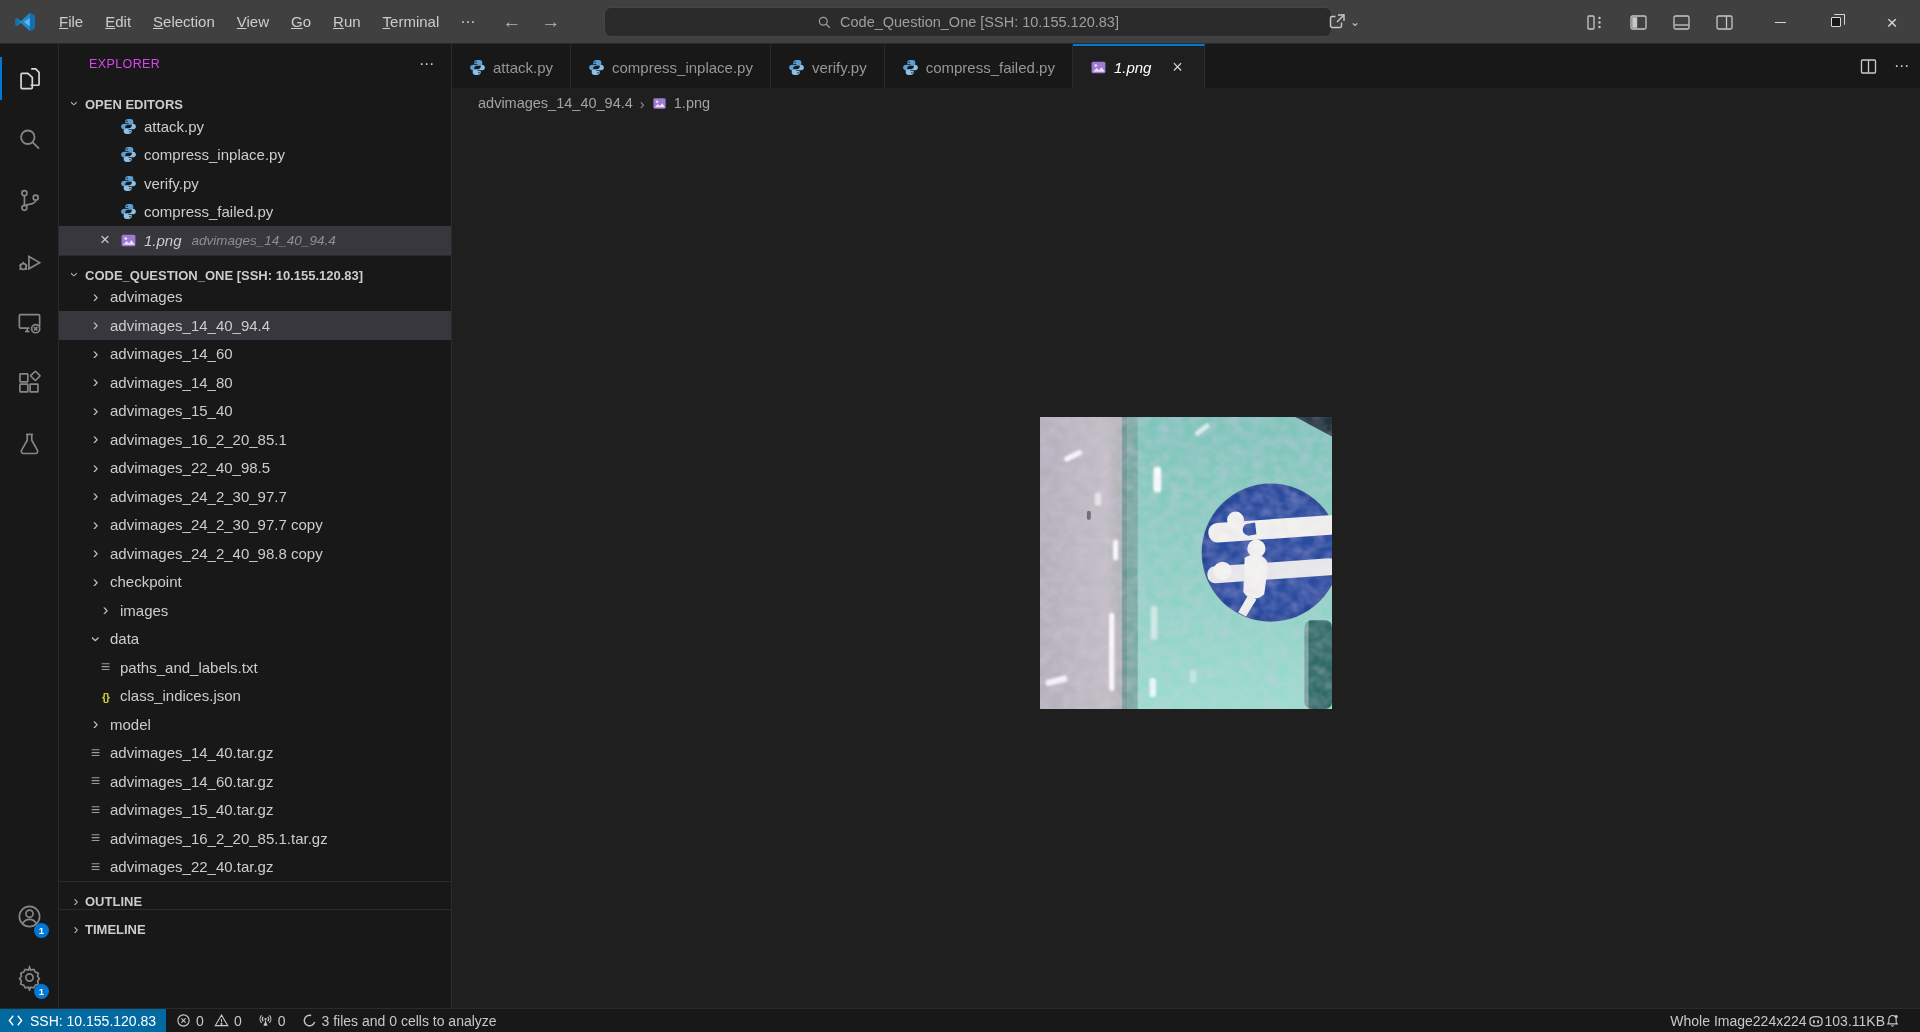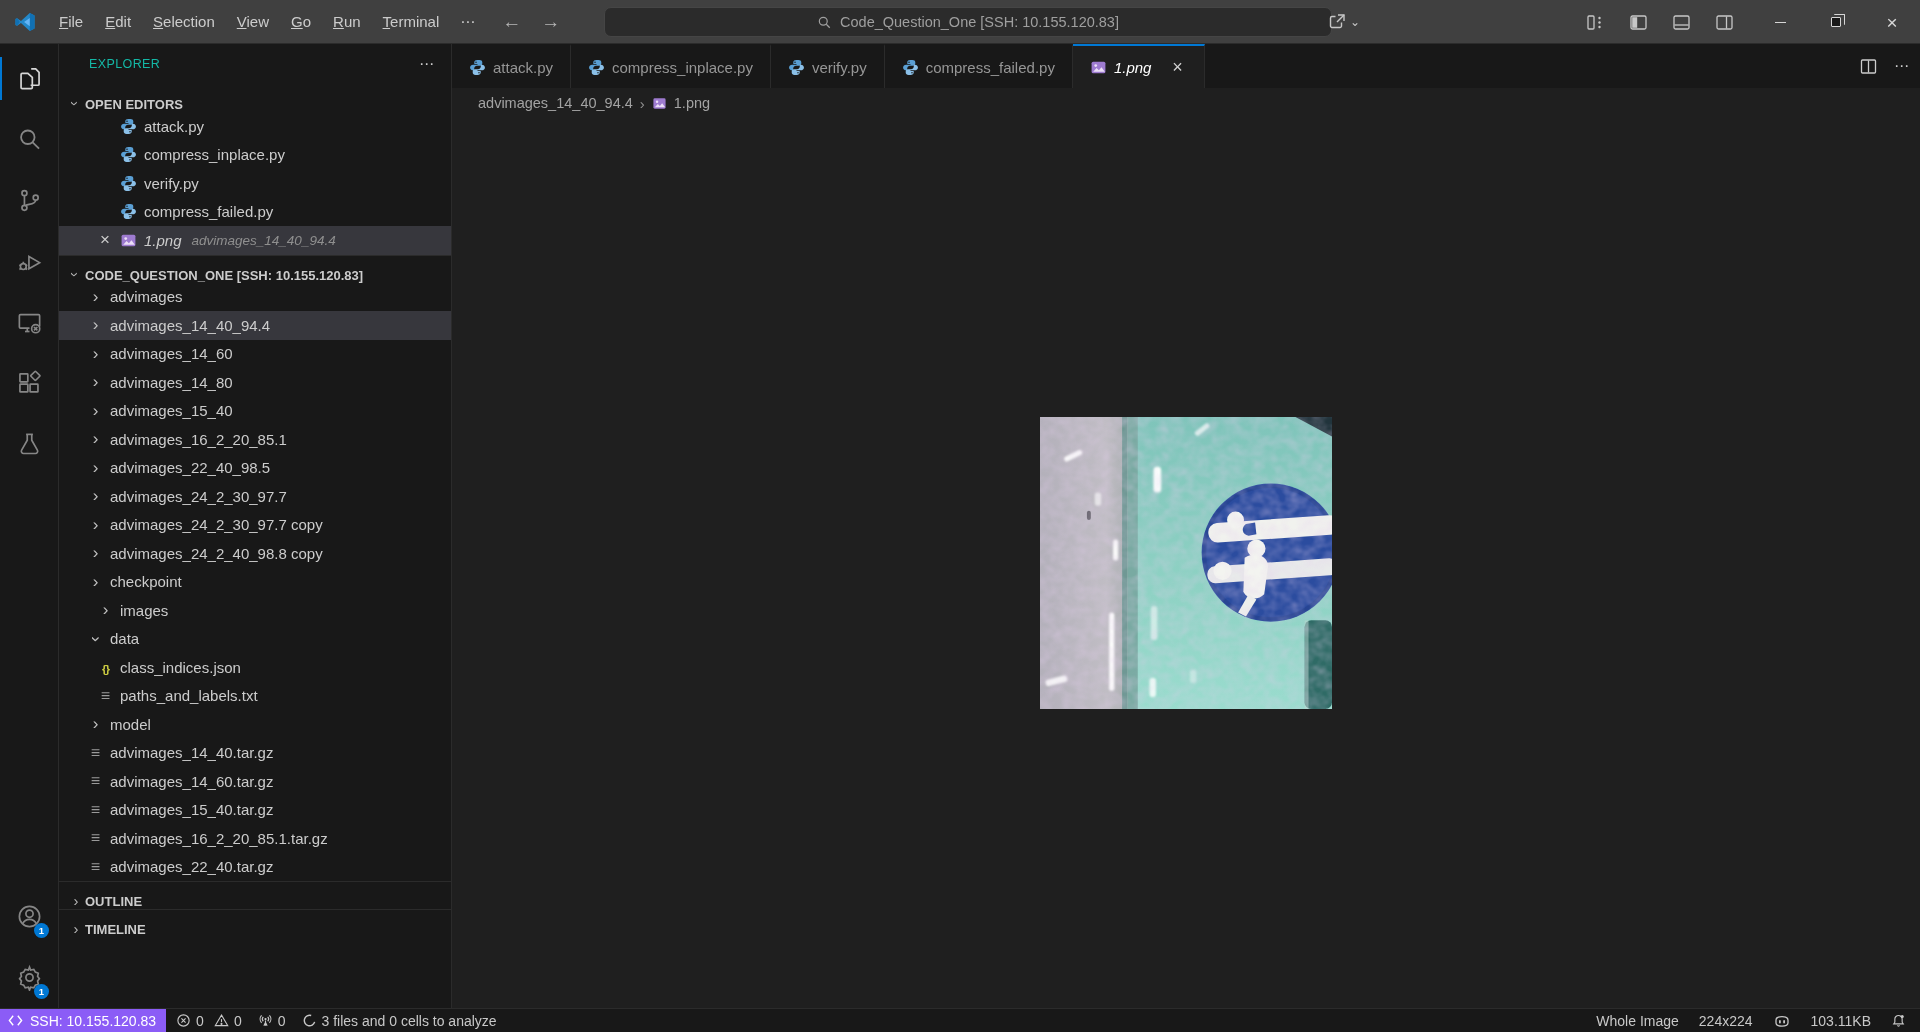--- a/index.html
+++ b/index.html
@@ -40,21 +40,21 @@
   .ab-item svg { width:27px; height:27px; }
   .ab-item.active { color:#d7d7d7; }
   .ab-item.active::before { content:""; position:absolute; left:0; top:9px; bottom:9px; width:2px; background:#0078d4; }
   .ab-spacer { flex:1 1 auto; }
   .badge { position:absolute; right:9px; bottom:9px; min-width:15px; height:15px; border-radius:8px;
     background:#0078d4; color:#ffffff; font-size:9.5px; font-weight:700; display:flex; align-items:center; justify-content:center; }
 
   
   .sidebar { width:393px; background:#181818; border-right:1px solid #2b2b2b; display:flex; flex-direction:column; font-size:15px; overflow:hidden; }
   .sb-title { height:40px; flex:0 0 40px; display:flex; align-items:center; padding:0 16px 0 30px; }
-  .sb-title-label { font-size:12.5px; letter-spacing:.4px; color:#14b8a6; }
+  .sb-title-label { font-size:12.5px; letter-spacing:.4px; color:#d946ef; }
   .sb-title-more { margin-left:auto; color:#cccccc; font-size:15px; letter-spacing:1px; }
   .sec-header { height:28px; flex:0 0 28px; display:flex; align-items:flex-end; padding-left:8px; font-weight:700; font-size:13px; color:#cccccc; }
   .sec-header .chev { width:18px; text-align:center; font-weight:400; }
   .sec-border { border-top:1px solid #2b2b2b; }
   .chev { display:inline-block; font-size:15px; color:#b8b8b8; }
   .chev-open { transform:rotate(90deg) translate(0px,1px); }
 
   .row { height:28.5px; display:flex; align-items:center; color:#cccccc; white-space:nowrap; }
   .row[data-selected="true"] { background:#37373d; }
   .row .label { font-size:15px; }
@@ -98,24 +98,24 @@
   .breadcrumb { height:30px; flex:0 0 30px; display:flex; align-items:center; gap:7px; padding-left:26px; font-size:14.5px; color:#a3a3a3; background:#1f1f1f; }
   .breadcrumb .bc-sep { font-size:15px; color:#8f8f8f; }
   .breadcrumb .bc-ico { display:inline-flex; width:15px; height:15px; }
 
   .canvas { flex:1 1 auto; display:flex; align-items:center; justify-content:center; background:#1f1f1f; }
   .preview-img { width:292px; height:292px; display:block; }
 
   
   .statusbar { height:24px; flex:0 0 24px; background:#181818; border-top:1px solid #2b2b2b;
     display:flex; align-items:center; font-size:14px; color:#c8c8c8; }
-  .sb-remote { height:24px; background:#8b5cf6; color:#ffffff; display:flex; align-items:center; gap:7px; padding:0 10px 0 8px; }
+  .sb-remote { height:24px; background:#0369a1; color:#ffffff; display:flex; align-items:center; gap:7px; padding:0 10px 0 8px; }
   .sb-left { display:flex; align-items:center; gap:16px; margin-left:10px; }
   .sb-group { display:flex; align-items:center; gap:5px; }
-  .sb-right { margin-left:auto; display:flex; align-items:center; gap:20px; padding-right:14px; }
+  .sb-right { margin-left:auto; display:flex; align-items:center; padding-right:20px; }
   .sb-ico { display:inline-flex; align-items:center; }
   svg.s16 { width:15px; height:15px; }
 </style>
 </head>
 <body>
 
 <div class="window" data-interactable="false">
 
   <header class="titlebar" data-interactable="false">
     <svg class="vscode-logo" data-interactable="false" viewBox="0 0 24 24">
@@ -404,28 +404,28 @@
           <div class="row tree-row" data-interactable="true" data-kind="folder" data-indent="1">
             <span class="glyph" data-interactable="false"></span>
             <span class="label" data-interactable="false">images</span>
           </div>
 
           <div class="row tree-row" data-interactable="true" data-kind="folder-open" data-indent="0">
             <span class="glyph" data-interactable="false"></span>
             <span class="label" data-interactable="false">data</span>
           </div>
 
+          <div class="row tree-row" data-interactable="true" data-kind="text" data-indent="1">
+            <span class="glyph" data-interactable="false"></span>
+            <span class="label" data-interactable="false">paths_and_labels.txt</span>
+          </div>
+
           <div class="row tree-row" data-interactable="true" data-kind="json" data-indent="1">
             <span class="glyph" data-interactable="false"></span>
             <span class="label" data-interactable="false">class_indices.json</span>
-          </div>
-
-          <div class="row tree-row" data-interactable="true" data-kind="text" data-indent="1">
-            <span class="glyph" data-interactable="false"></span>
-            <span class="label" data-interactable="false">paths_and_labels.txt</span>
           </div>
 
           <div class="row tree-row" data-interactable="true" data-kind="folder" data-indent="0">
             <span class="glyph" data-interactable="false"></span>
             <span class="label" data-interactable="false">model</span>
           </div>
 
           <div class="row tree-row" data-interactable="true" data-kind="archive" data-indent="0">
             <span class="glyph" data-interactable="false"></span>
             <span class="label" data-interactable="false">advimages_14_40.tar.gz</span>

